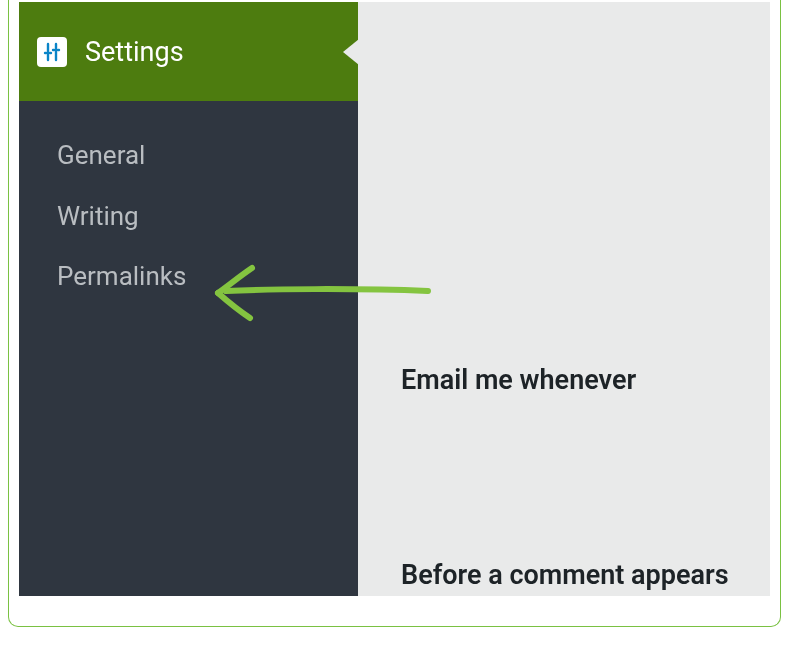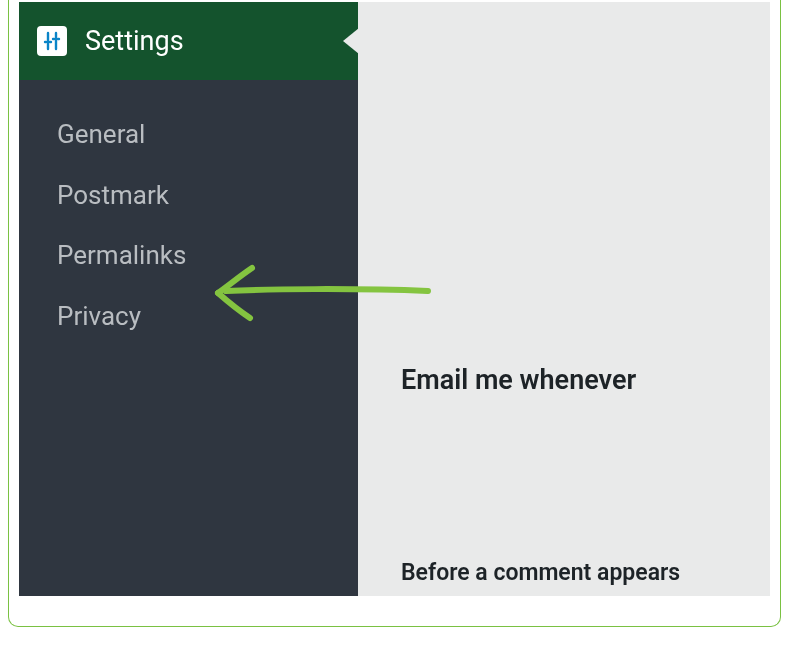--- a/index.html
+++ b/index.html
@@ -45,22 +45,22 @@
       position: absolute;
       left: 0;
       top: 0;
       width: 339px;
       height: 594px;
       background-color: #2f3640;
     }
 
     .sidebar-header {
       position: relative;
-      background-color: #14532d;
-      height: 78px;
+      background-color: #4d7c0f;
+      height: 99px;
       display: flex;
       align-items: center;
       padding-left: 18px;
     }
 
     .sidebar-header-arrow {
       position: absolute;
       right: -1px;
       top: 50%;
       transform: translateY(-50%);
@@ -131,21 +131,21 @@
       color: #1d2327;
       font-size: 27px;
       font-weight: 600;
     }
 
     .heading2 {
       position: absolute;
       left: 43px;
       top: 557px;
       color: #1d2327;
-      font-size: 23px;
+      font-size: 27px;
       font-weight: 600;
       text-align: right;
     }
   </style>
 </head>
 <body>
 
 <div class="outer-container">
   <div class="inner-screenshot">
 
@@ -160,23 +160,22 @@
             <line x1="14" y1="10" x2="14" y2="18" stroke="#0a84c7" stroke-width="2.4" stroke-linecap="round"></line>
             <line x1="11" y1="8" x2="17" y2="8" stroke="#0a84c7" stroke-width="2.4" stroke-linecap="round"></line>
           </svg>
         </span>
         <span class="settings-label">Settings</span>
         <span class="sidebar-header-arrow"></span>
       </div>
 
       <div class="sidebar-items">
         <div class="sidebar-item">General</div>
-        <div class="sidebar-item">Postmark</div>
+        <div class="sidebar-item">Writing</div>
         <div class="sidebar-item">Permalinks</div>
-        <div class="sidebar-item">Privacy</div>
       </div>
     </div>
 
     <div class="main-area">
       <div class="heading1">Email me whenever</div>
       <div class="heading2">Before a comment appears</div>
     </div>
 
     <svg class="annotation-arrow" width="230" height="70" viewBox="0 0 230 70">
       <path d="M 222 33 C 150 30, 60 31, 20 33" stroke="#84c440" stroke-width="6" fill="none" stroke-linecap="round"></path>

